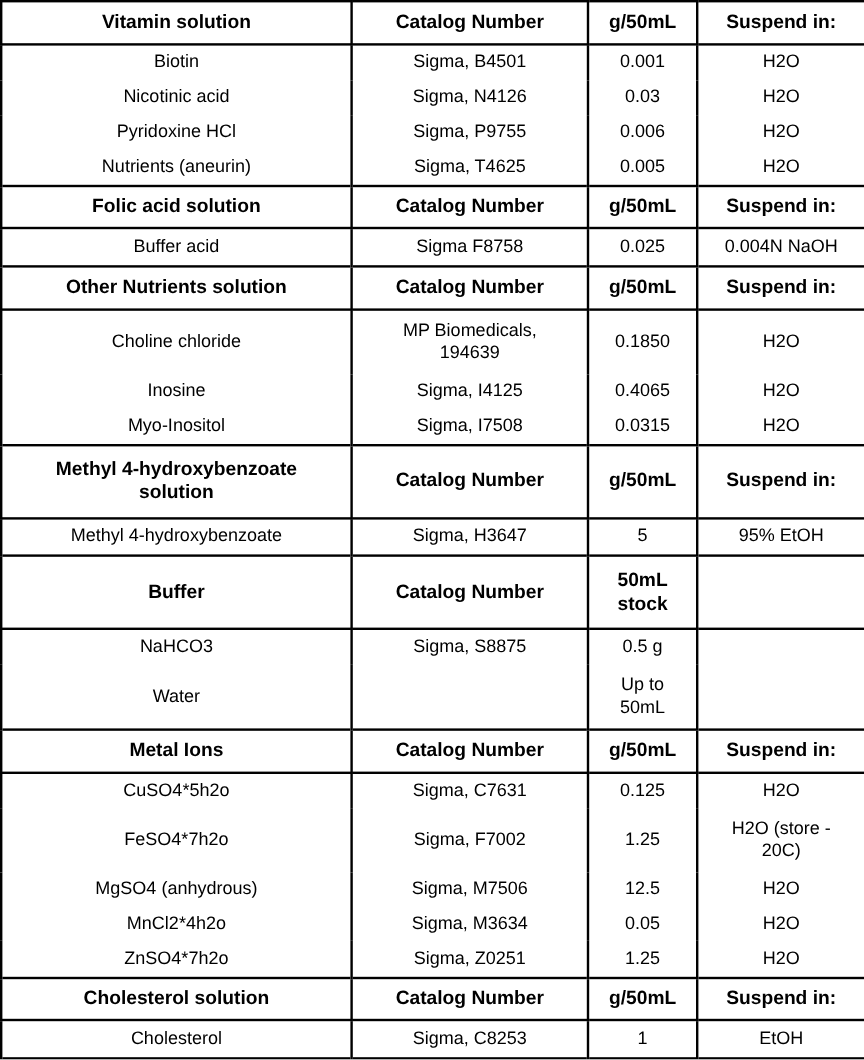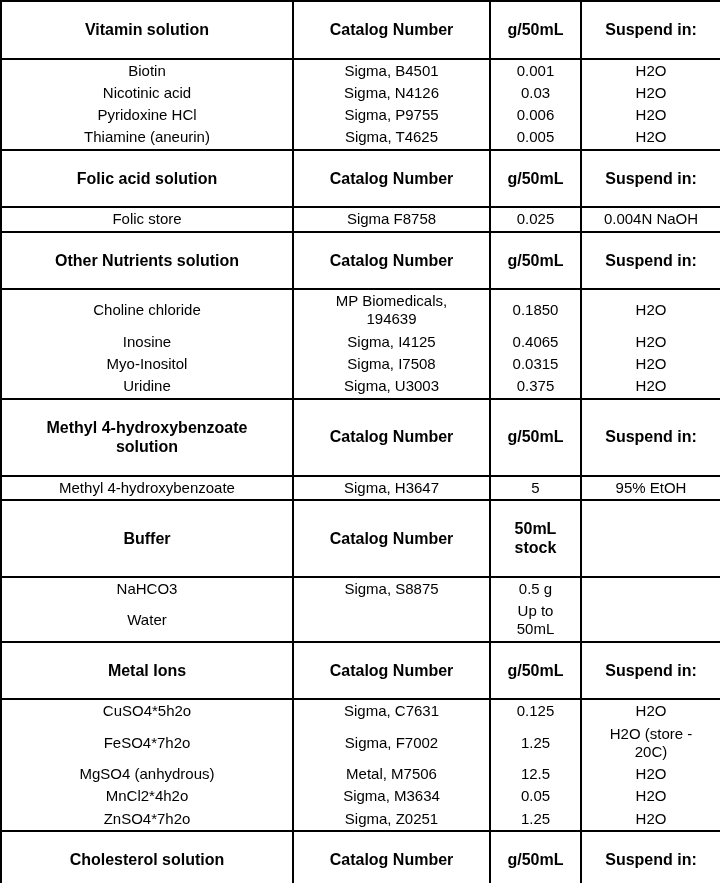--- a/index.html
+++ b/index.html
@@ -27,21 +27,21 @@
     vertical-align: middle;
     padding: 2px 5px;
     white-space: pre-line;
     line-height: 1.22;
   }
   tr.section-header th {
     font-weight: bold;
     font-size: 16px;
     border-top: 2px solid #000000;
     border-bottom: 2px solid #000000;
-    padding: 18px 4px;
+    padding: 3px 4px;
   }
   tr.body-row td {
     font-weight: normal;
     font-size: 15px;
     border-top: none;
     border-bottom: none;
   }
 </style>
 </head>
 <body>
@@ -72,33 +72,33 @@
         <td>0.03</td>
         <td>H2O</td>
       </tr>
       <tr class="body-row">
         <td>Pyridoxine HCl</td>
         <td>Sigma, P9755</td>
         <td>0.006</td>
         <td>H2O</td>
       </tr>
       <tr class="body-row">
-        <td>Thiamine (aneurin)</td>
+        <td>Nutrients (aneurin)</td>
         <td>Sigma, T4625</td>
         <td>0.005</td>
         <td>H2O</td>
       </tr>
       <tr class="section-header">
         <th>Folic acid solution</th>
         <th>Catalog Number</th>
         <th>g/50mL</th>
         <th>Suspend in:</th>
       </tr>
       <tr class="body-row">
-        <td>Folic store</td>
+        <td>Buffer acid</td>
         <td>Sigma F8758</td>
         <td>0.025</td>
         <td>0.004N NaOH</td>
       </tr>
       <tr class="section-header">
         <th>Other Nutrients solution</th>
         <th>Catalog Number</th>
         <th>g/50mL</th>
         <th>Suspend in:</th>
       </tr>
@@ -112,26 +112,20 @@
       <tr class="body-row">
         <td>Inosine</td>
         <td>Sigma, I4125</td>
         <td>0.4065</td>
         <td>H2O</td>
       </tr>
       <tr class="body-row">
         <td>Myo-Inositol</td>
         <td>Sigma, I7508</td>
         <td>0.0315</td>
-        <td>H2O</td>
-      </tr>
-      <tr class="body-row">
-        <td>Uridine</td>
-        <td>Sigma, U3003</td>
-        <td>0.375</td>
         <td>H2O</td>
       </tr>
       <tr class="section-header">
         <th>Methyl 4-hydroxybenzoate
 solution</th>
         <th>Catalog Number</th>
         <th>g/50mL</th>
         <th>Suspend in:</th>
       </tr>
       <tr class="body-row">
@@ -174,21 +168,21 @@
       </tr>
       <tr class="body-row">
         <td>FeSO4*7h2o</td>
         <td>Sigma, F7002</td>
         <td>1.25</td>
         <td>H2O (store -
 20C)</td>
       </tr>
       <tr class="body-row">
         <td>MgSO4 (anhydrous)</td>
-        <td>Metal, M7506</td>
+        <td>Sigma, M7506</td>
         <td>12.5</td>
         <td>H2O</td>
       </tr>
       <tr class="body-row">
         <td>MnCl2*4h2o</td>
         <td>Sigma, M3634</td>
         <td>0.05</td>
         <td>H2O</td>
       </tr>
       <tr class="body-row">

